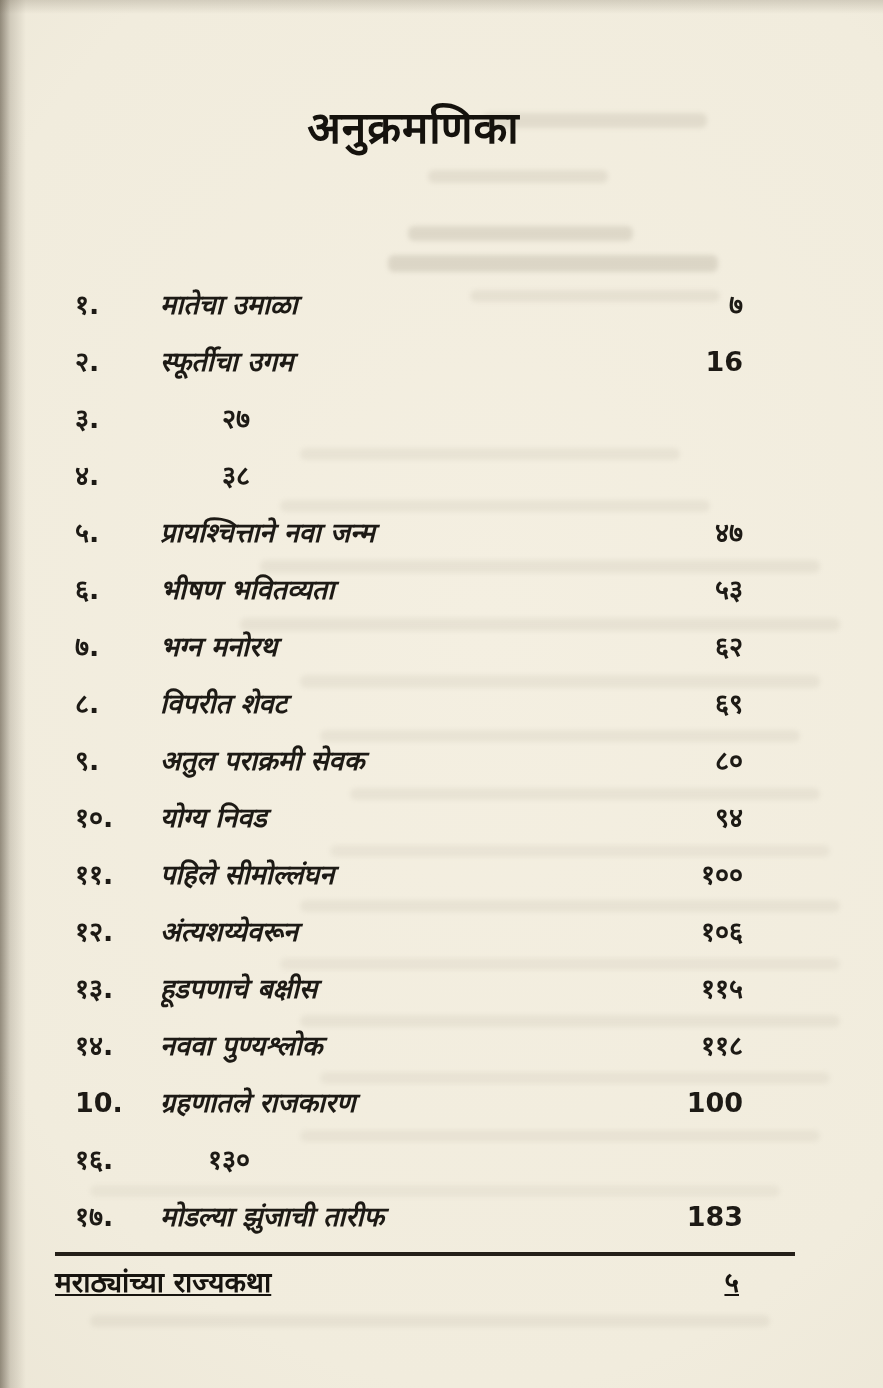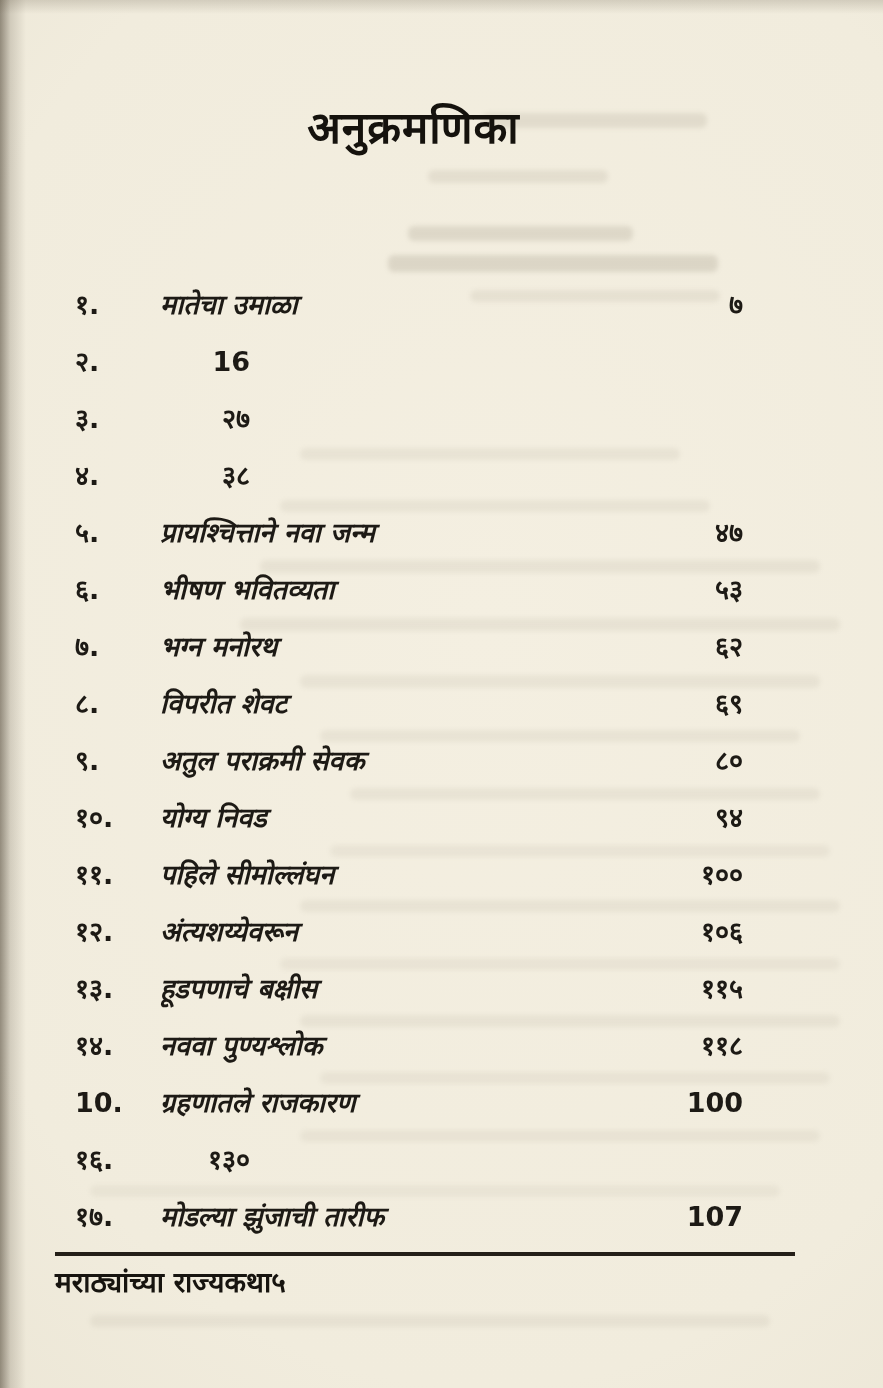--- a/index.html
+++ b/index.html
@@ -54,24 +54,26 @@
   .toc-page  { flex: none; text-align: right; min-width: 90px; }
   .footer-rule {
     position: absolute;
     left: 55px; width: 740px; top: 1252px; height: 0;
     border-top: 4px solid #241f18;
   }
   .footer-bar {
     position: absolute;
     left: 55px; right: 144px; top: 1262px;
     display: flex;
+    justify-content: space-between;
     align-items: baseline;
     font-size: 28px;
     font-weight: 700;
     color: #17140f;
+    text-decoration: underline;
   }
   
   .ghost {
     position: absolute;
     border-radius: 6px;
     background: #8d8471;
     filter: blur(2.5px);
     pointer-events: none;
   }
 </style>
@@ -105,20 +107,21 @@
 
   <div class="toc-list">
     <div class="toc-row">
       <span class="toc-sr">१.</span>
       <span class="toc-title">मातेचा उमाळा</span>
       <span class="toc-page">७</span>
     </div>
 
     <div class="toc-row">
       <span class="toc-sr">२.</span>
+      <span class="toc-title">स्फूर्तीचा उगम</span>
       <span class="toc-page">16</span>
     </div>
 
     <div class="toc-row">
       <span class="toc-sr">३.</span>
       <span class="toc-page">२७</span>
     </div>
 
     <div class="toc-row">
       <span class="toc-sr">४.</span>
@@ -192,21 +195,21 @@
     </div>
 
     <div class="toc-row">
       <span class="toc-sr">१६.</span>
       <span class="toc-page">१३०</span>
     </div>
 
     <div class="toc-row">
       <span class="toc-sr">१७.</span>
       <span class="toc-title">मोडल्या झुंजाची तारीफ</span>
-      <span class="toc-page">107</span>
+      <span class="toc-page">183</span>
     </div>
   </div>
 
   <div class="footer-rule"></div>
   <div class="footer-bar">
     <span>मराठ्यांच्या राज्यकथा</span>
     <span>५</span>
   </div>
 
   <div class="edge-shadow-left"></div>

